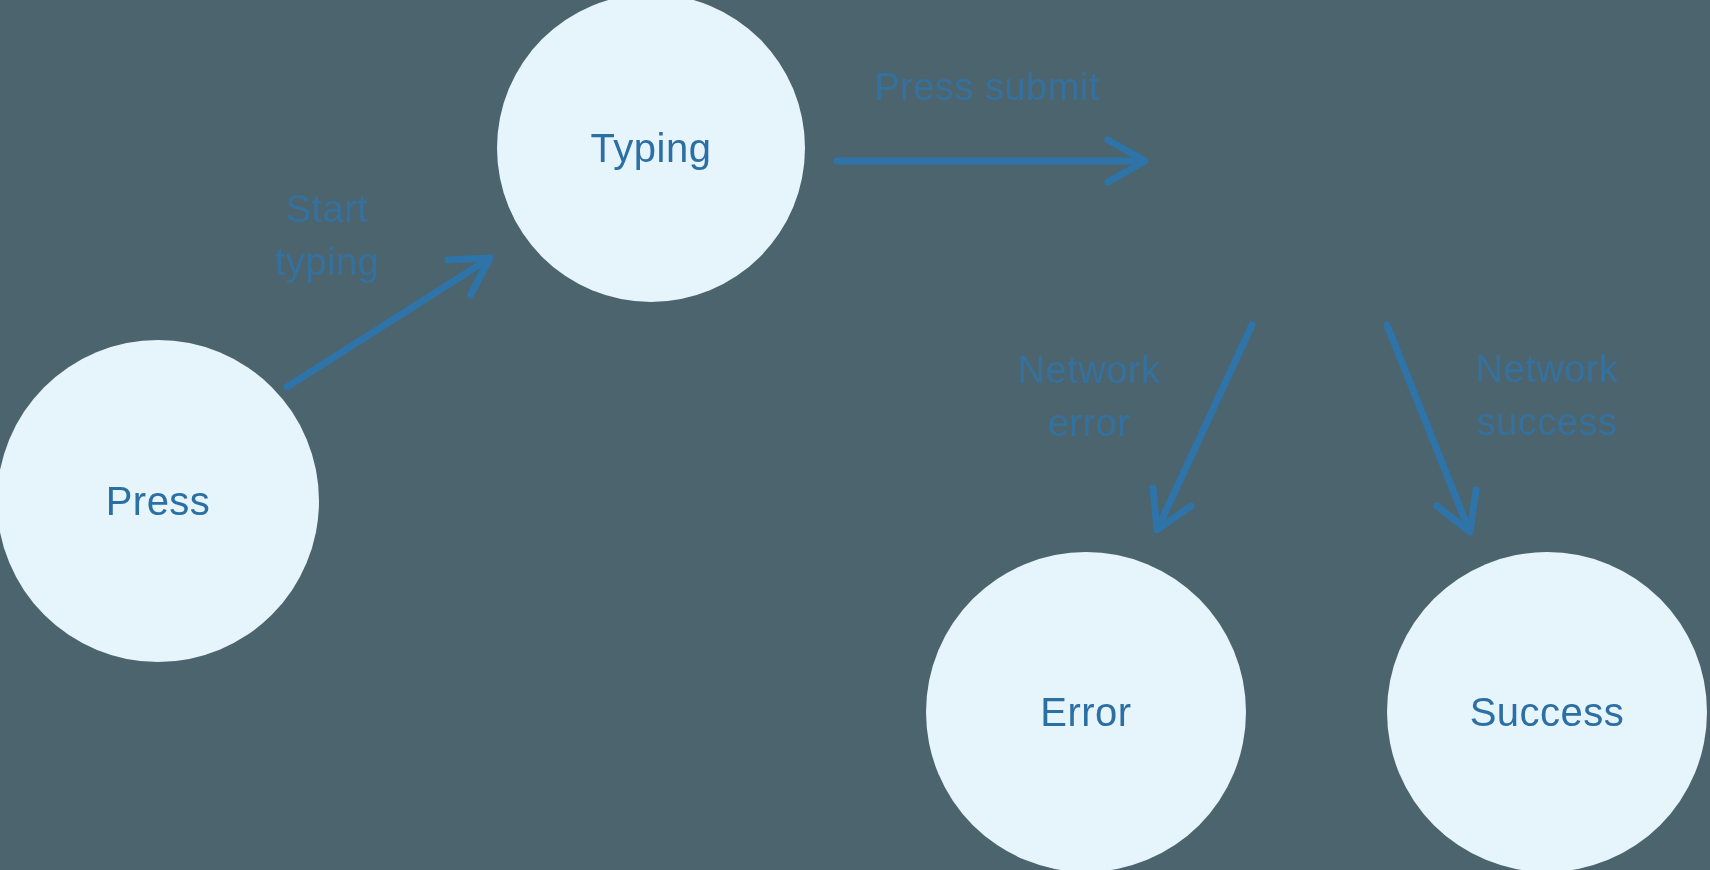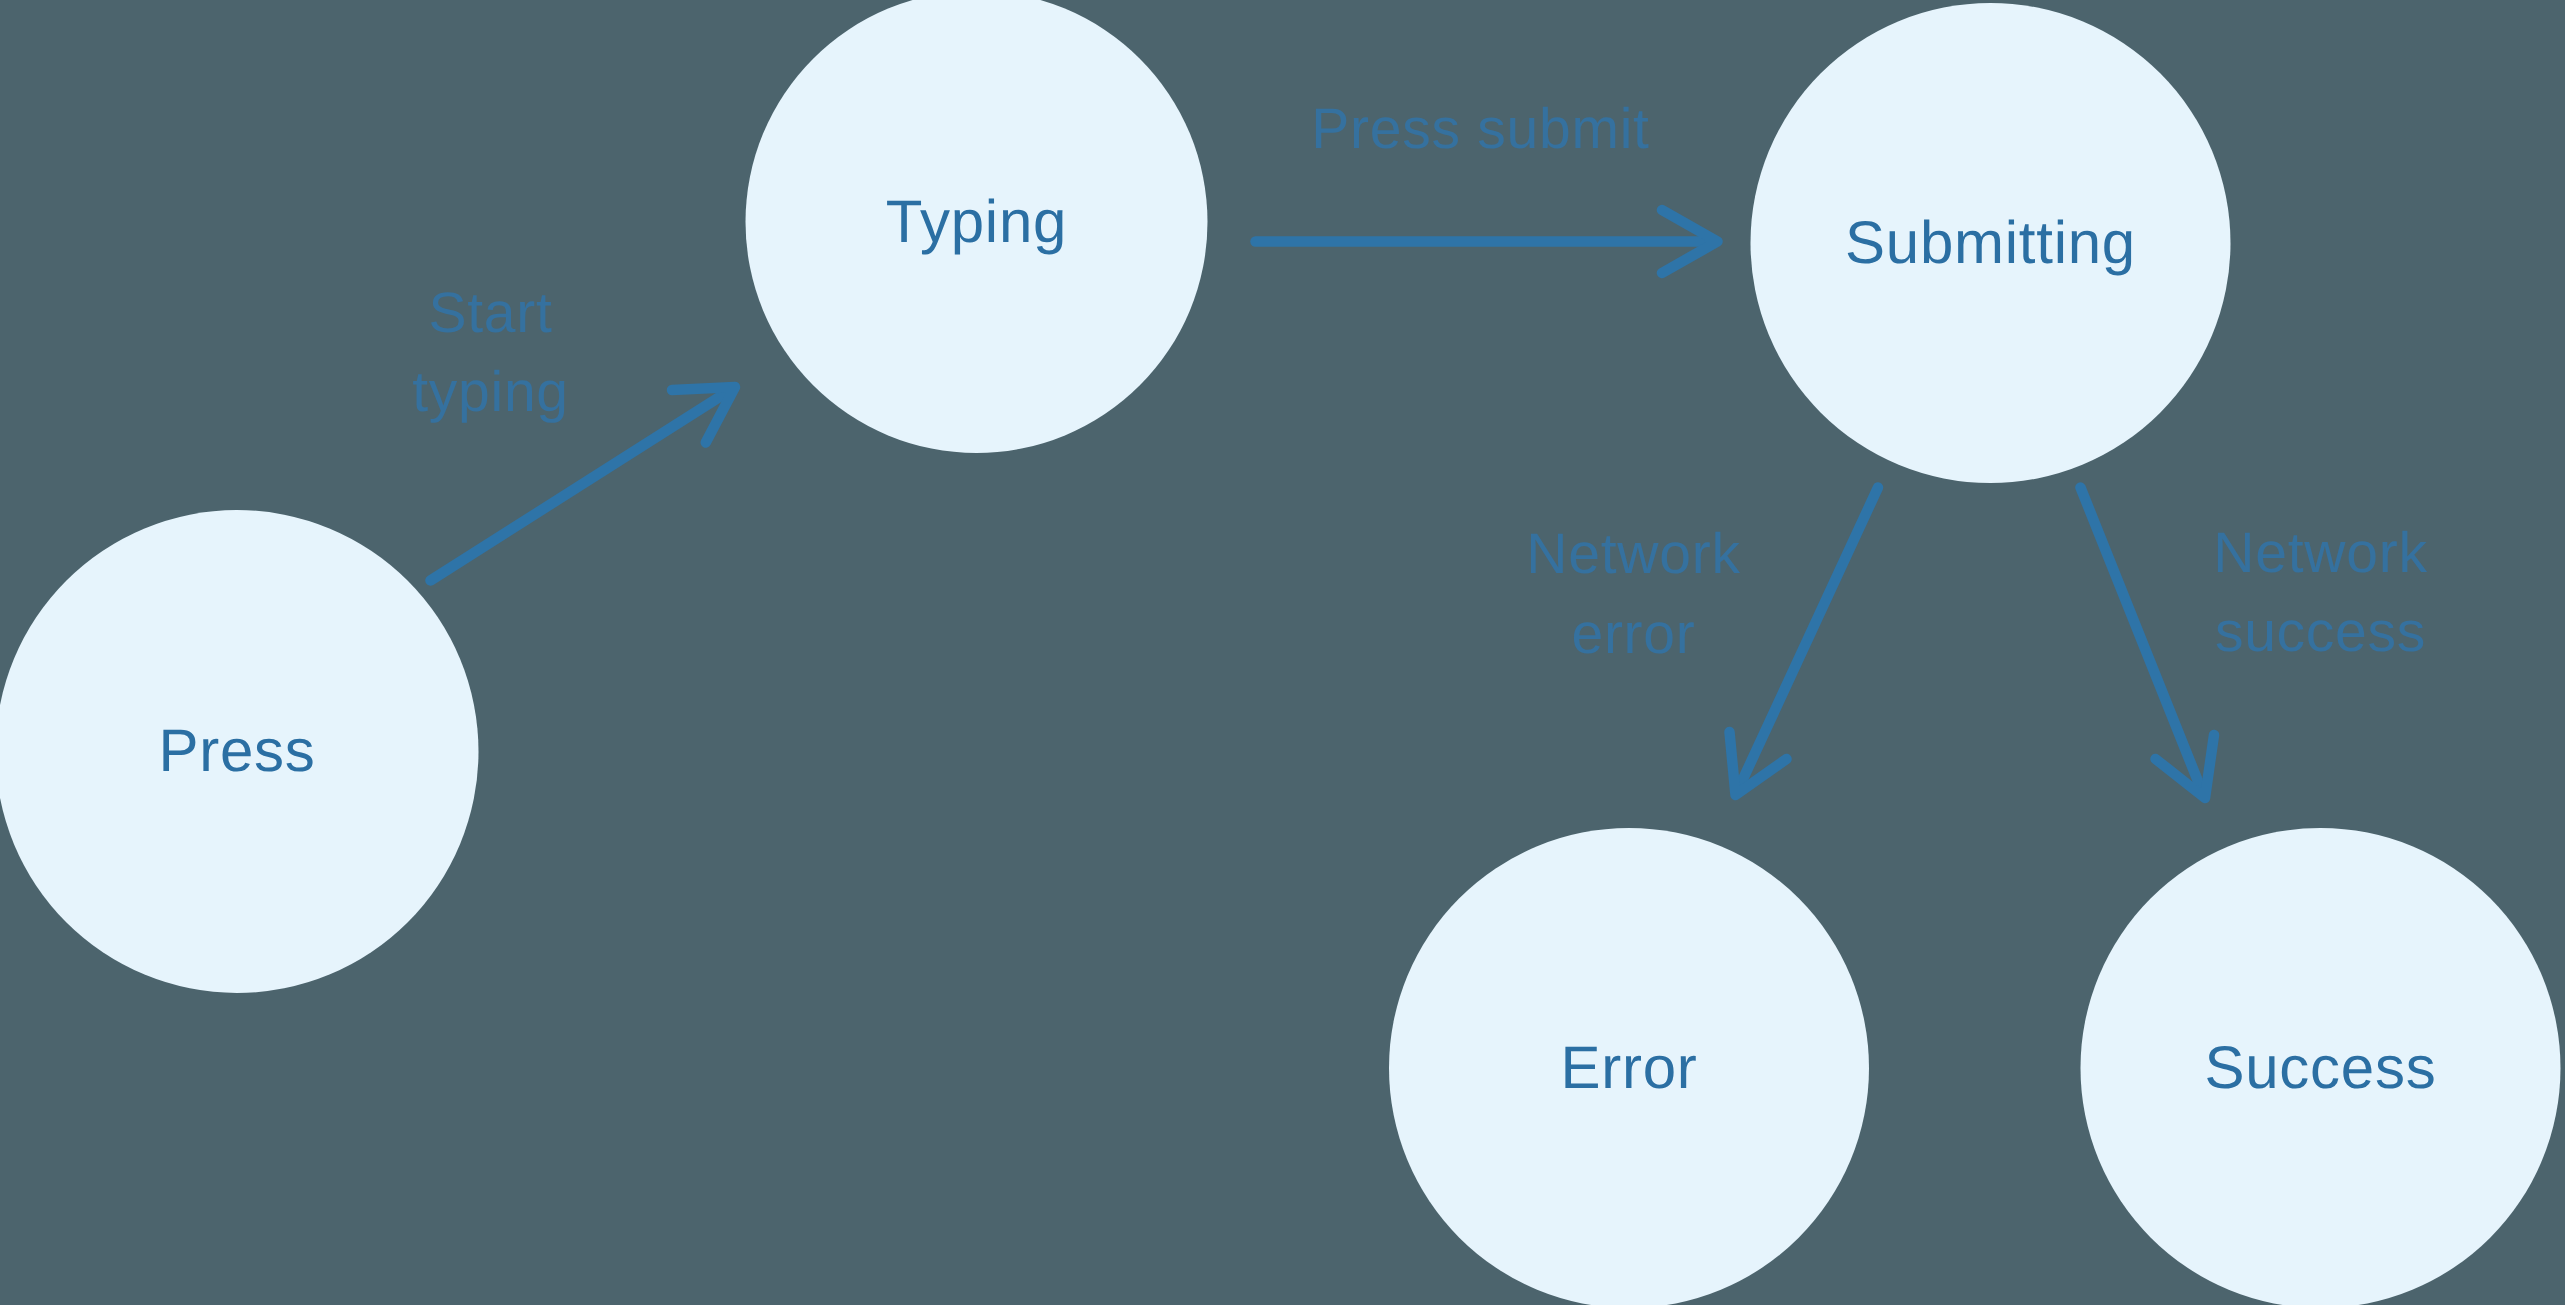--- a/index.html
+++ b/index.html
@@ -92,23 +92,20 @@
   </svg>
 
   <div class="state-node node-empty">
     <span class="state-label">Press</span>
   </div>
 
   <div class="state-node node-typing">
     <span class="state-label">Typing</span>
   </div>
 
-  <div class="state-node node-submitting">
-    <span class="state-label">Submitting</span>
-  </div>
 
   <div class="state-node node-error">
     <span class="state-label">Error</span>
   </div>
 
   <div class="state-node node-success">
     <span class="state-label">Success</span>
   </div>
 
   <div class="edge-label label-start-typing">

